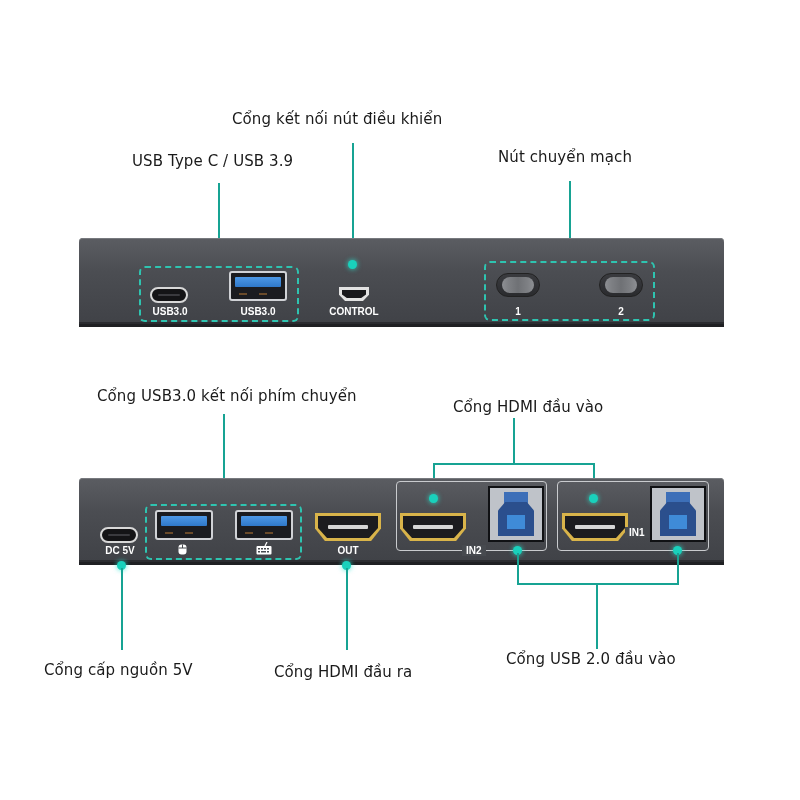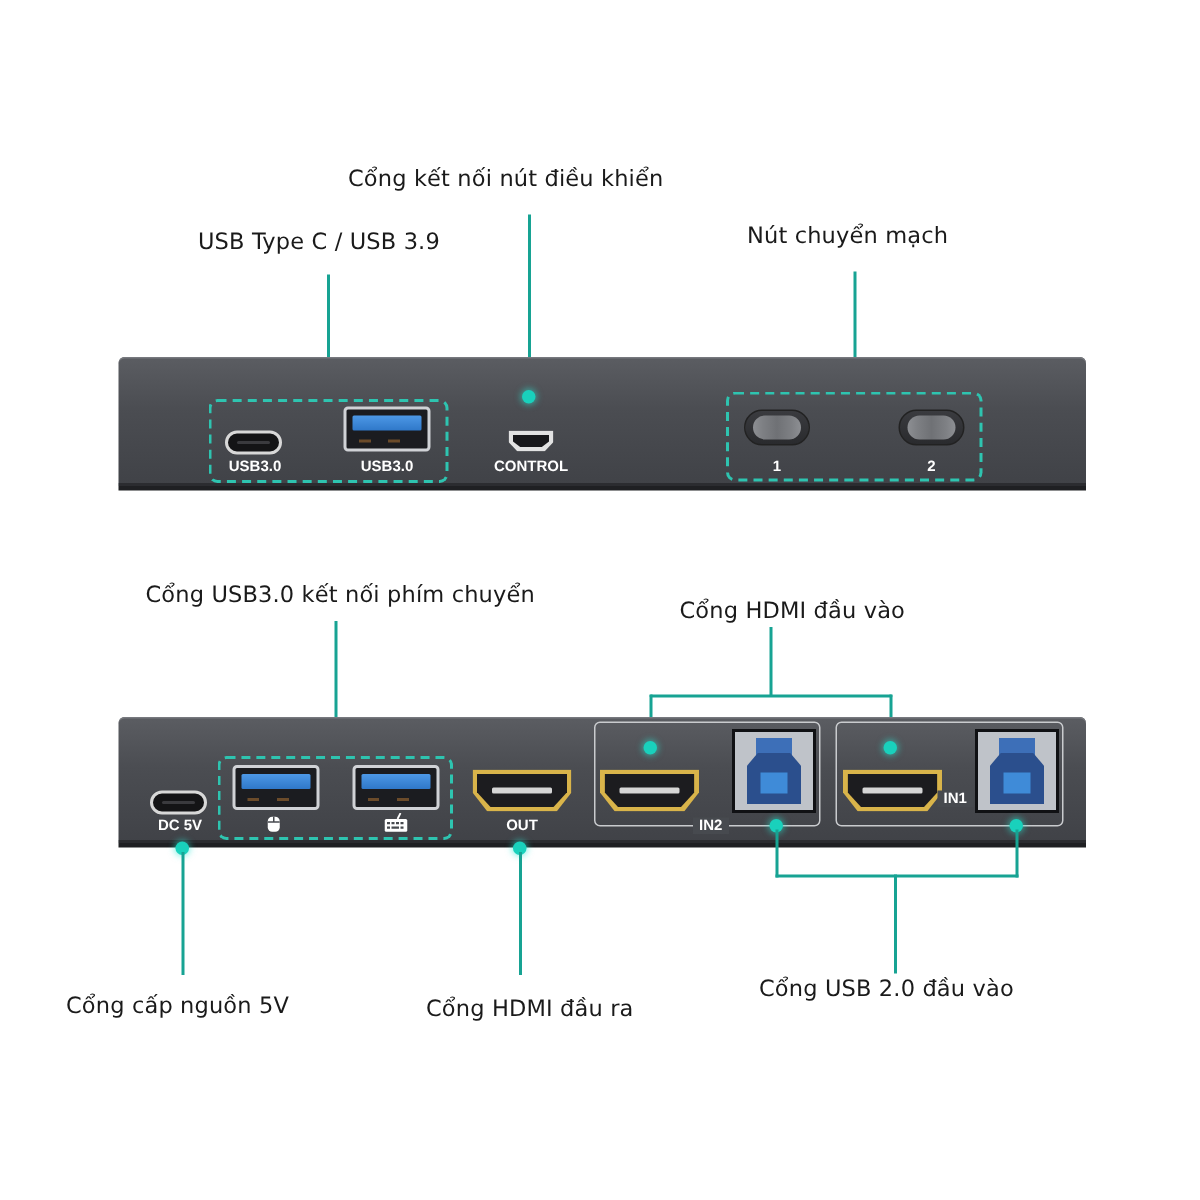--- a/index.html
+++ b/index.html
@@ -272,14 +272,14 @@
 <div class="dot" style="left:342px; top:561px;"></div>
 
 <div class="line" style="left:121px; top:568px; width:2px; height:82px;"></div>
 <div class="line" style="left:346px; top:568px; width:2px; height:82px;"></div>
 <div class="line" style="left:517px; top:553px; width:2px; height:32px;"></div>
 <div class="line" style="left:677px; top:553px; width:2px; height:32px;"></div>
 <div class="line" style="left:517px; top:583px; width:162px; height:2px;"></div>
 <div class="line" style="left:596px; top:583px; width:2px; height:66px;"></div>
 
 <div class="label" style="left:44px; top:661px;">Cổng cấp nguồn 5V</div>
-<div class="label" style="left:274px; top:663px;margin-left:10px;">Cổng HDMI đầu ra</div>
+<div class="label" style="left:274px; top:663px;">Cổng HDMI đầu ra</div>
 <div class="label" style="left:506px; top:650px;">Cổng USB 2.0 đầu vào</div>
 
 </body></html>

